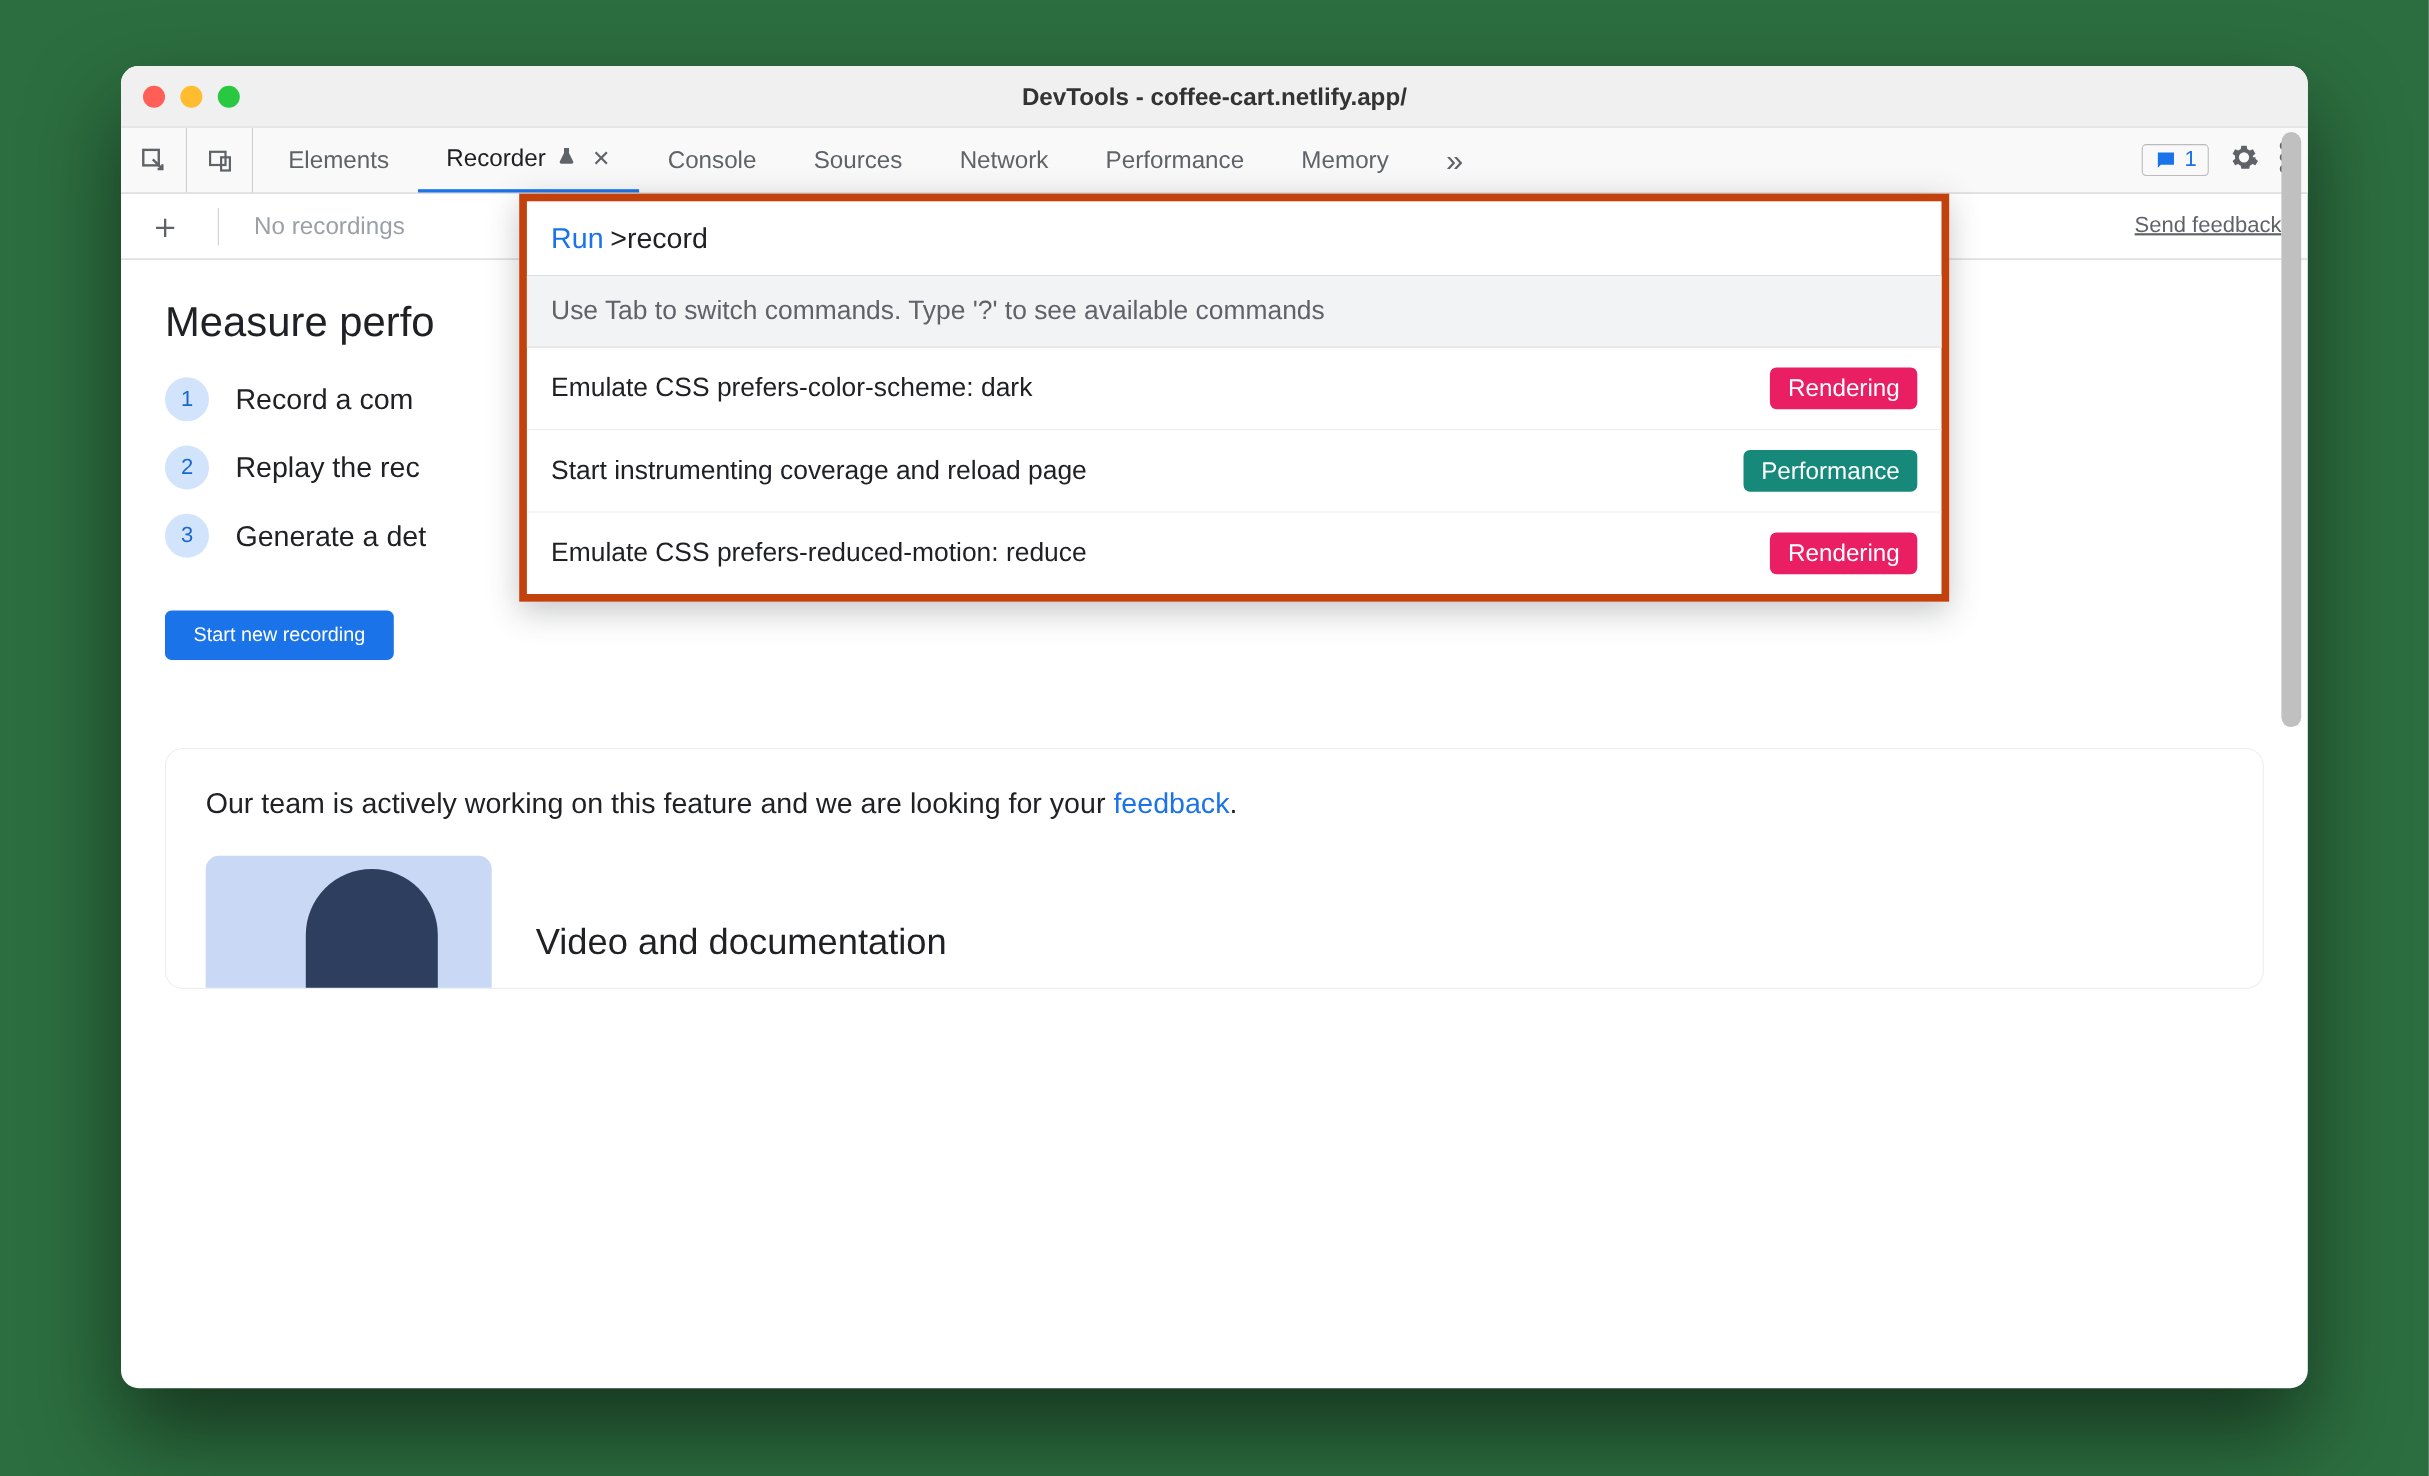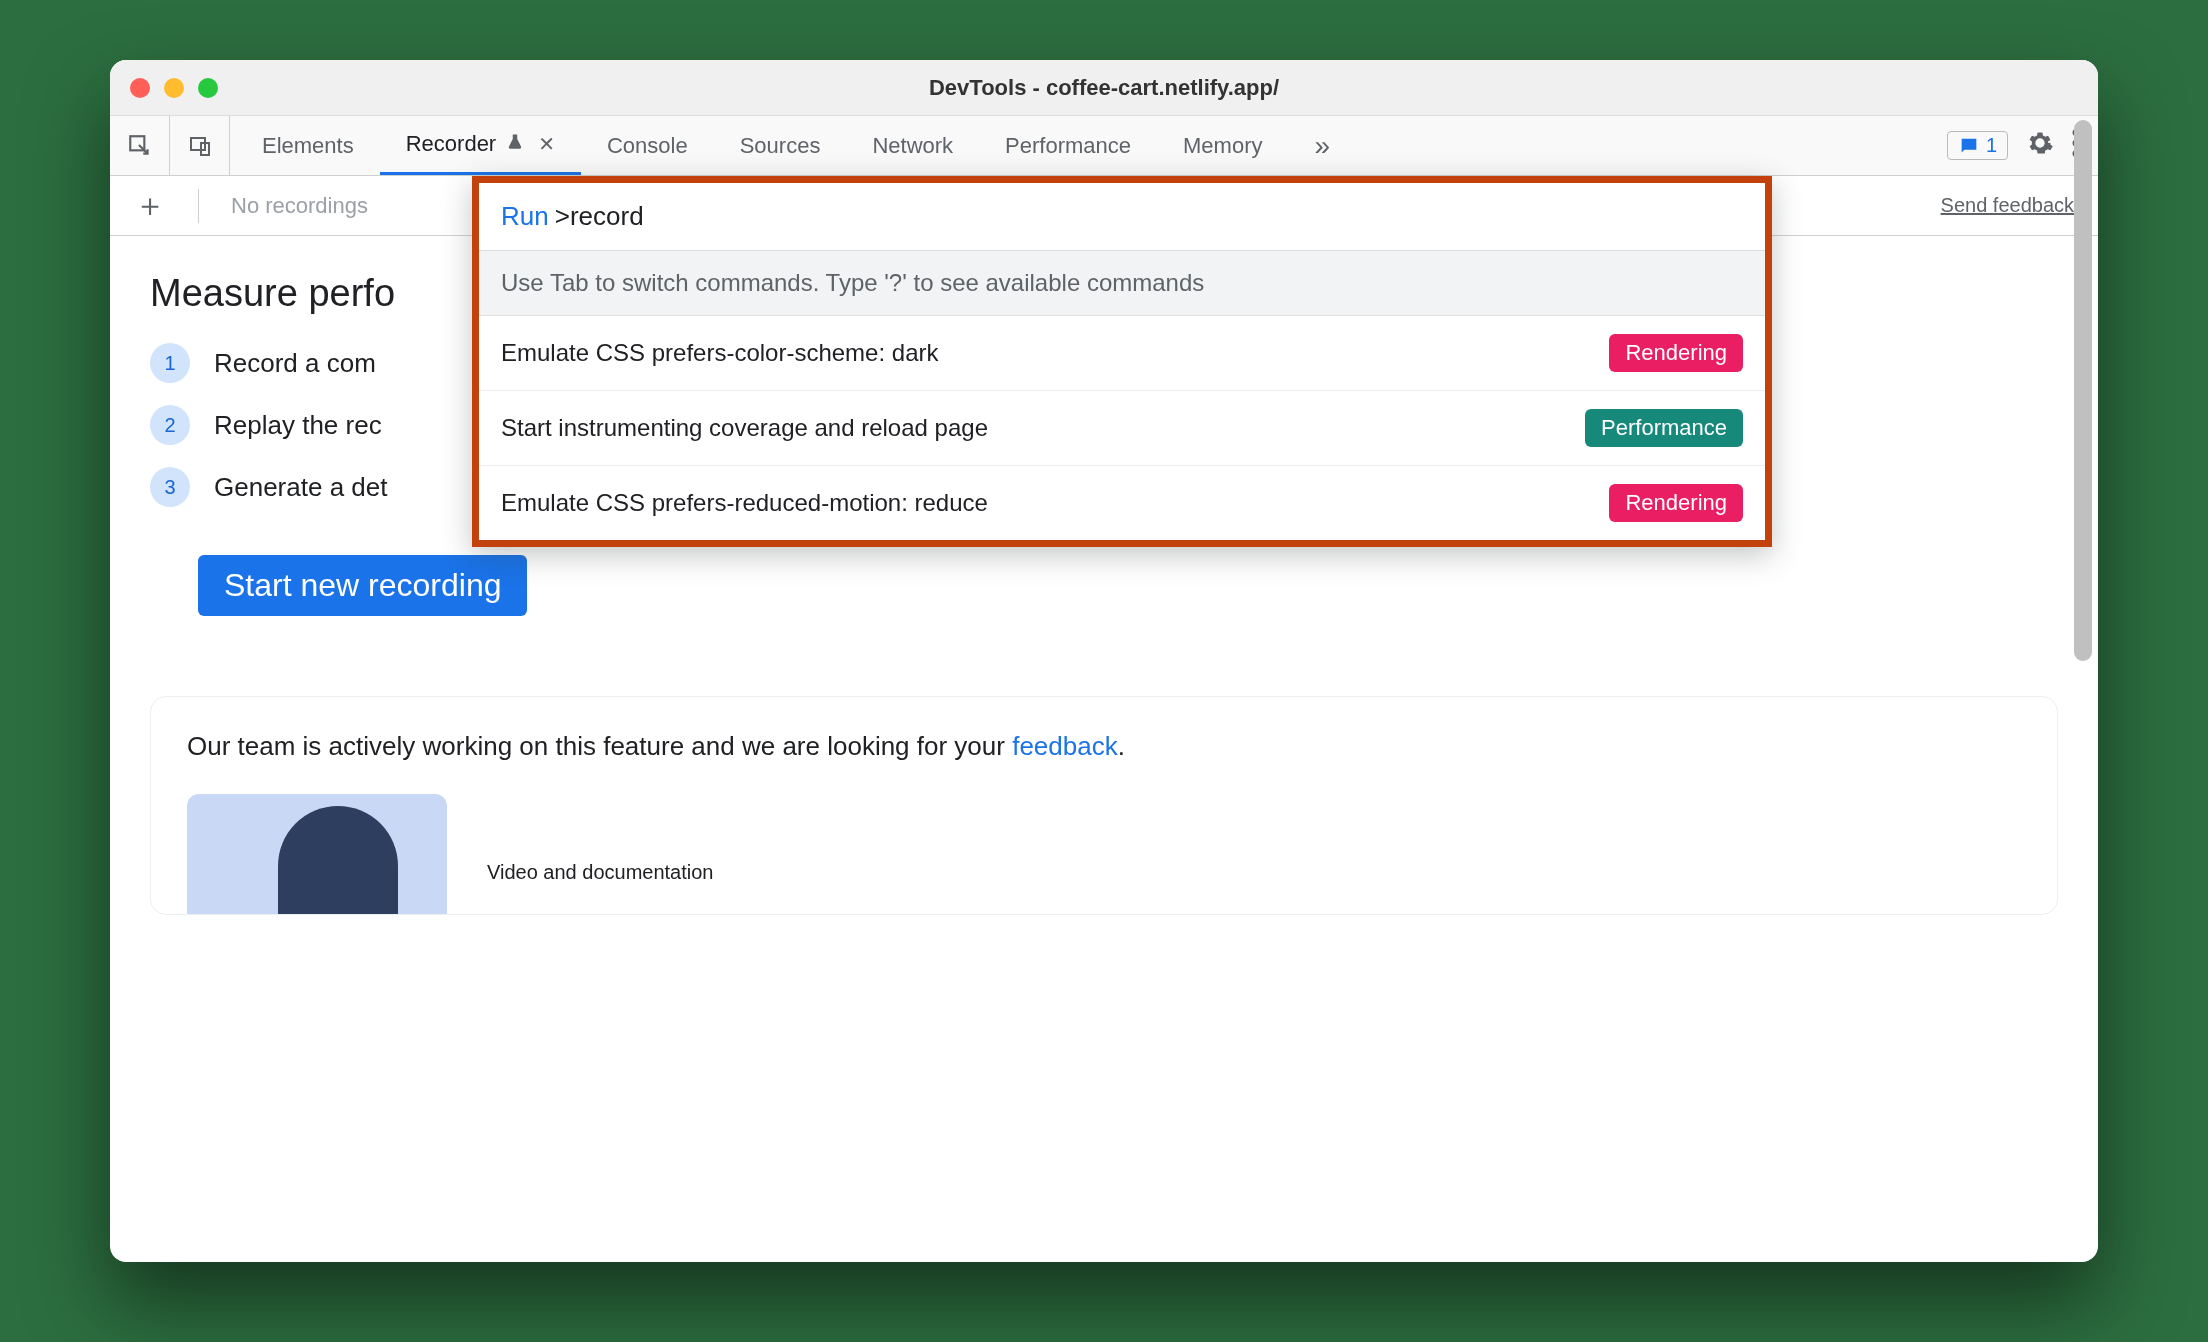--- a/index.html
+++ b/index.html
@@ -102,21 +102,21 @@
   .step-num {
     width:40px; height:40px; border-radius:50%;
     background:var(--blue-light); color:var(--blue-accent);
     display:flex; align-items:center; justify-content:center;
     font-size:20px; font-weight:500;
   }
   .primary-btn {
     display:inline-flex; align-items:center;
     background: var(--blue); color:#fff;
     border-radius:6px; padding: 12px 26px;
-    font-size:32px; border:none;margin-left:48px;
+    font-size:18px; border:none;
   }
 
   .preview-card {
     margin-top: 80px;
     border: 1px solid var(--grey-light);
     border-radius: 16px;
     padding: 30px 36px 0;
   }
   .preview-head { display:flex; align-items:center; gap:18px; color:var(--blue); font-size:26px; font-weight:500; margin-bottom: 12px;}
   .preview-body { font-size:26px; line-height:1.5; }
@@ -124,21 +124,21 @@
   .preview-media { display:flex; align-items:center; gap:40px; margin-top:28px;}
   .thumb {
     width: 260px; height: 120px; border-radius:12px 12px 0 0;
     background: linear-gradient(#c9d8f5,#c9d8f5);
     position:relative; overflow:hidden;
   }
   .thumb::before {
     content:""; position:absolute; inset:auto 10% -10% 35%;
     width:120px; height:120px; background:#2d3e5e; border-radius:60px 60px 10px 10px;
   }
-  .media-title { font-size:20px;margin-top:36px; }
+  .media-title { font-size:33px;margin-top:36px; }
 
   .scrollbar { position:absolute; right:4px; top:0; bottom:0; width:22px; background:transparent;}
   .scrollbar .thumb-bar {
     position:absolute; top:60px; right:2px; width:18px; height:45%;
     background:#c0c0c0; border-radius:10px;
   }
 
   
   .cmd-menu {
     position:absolute;

